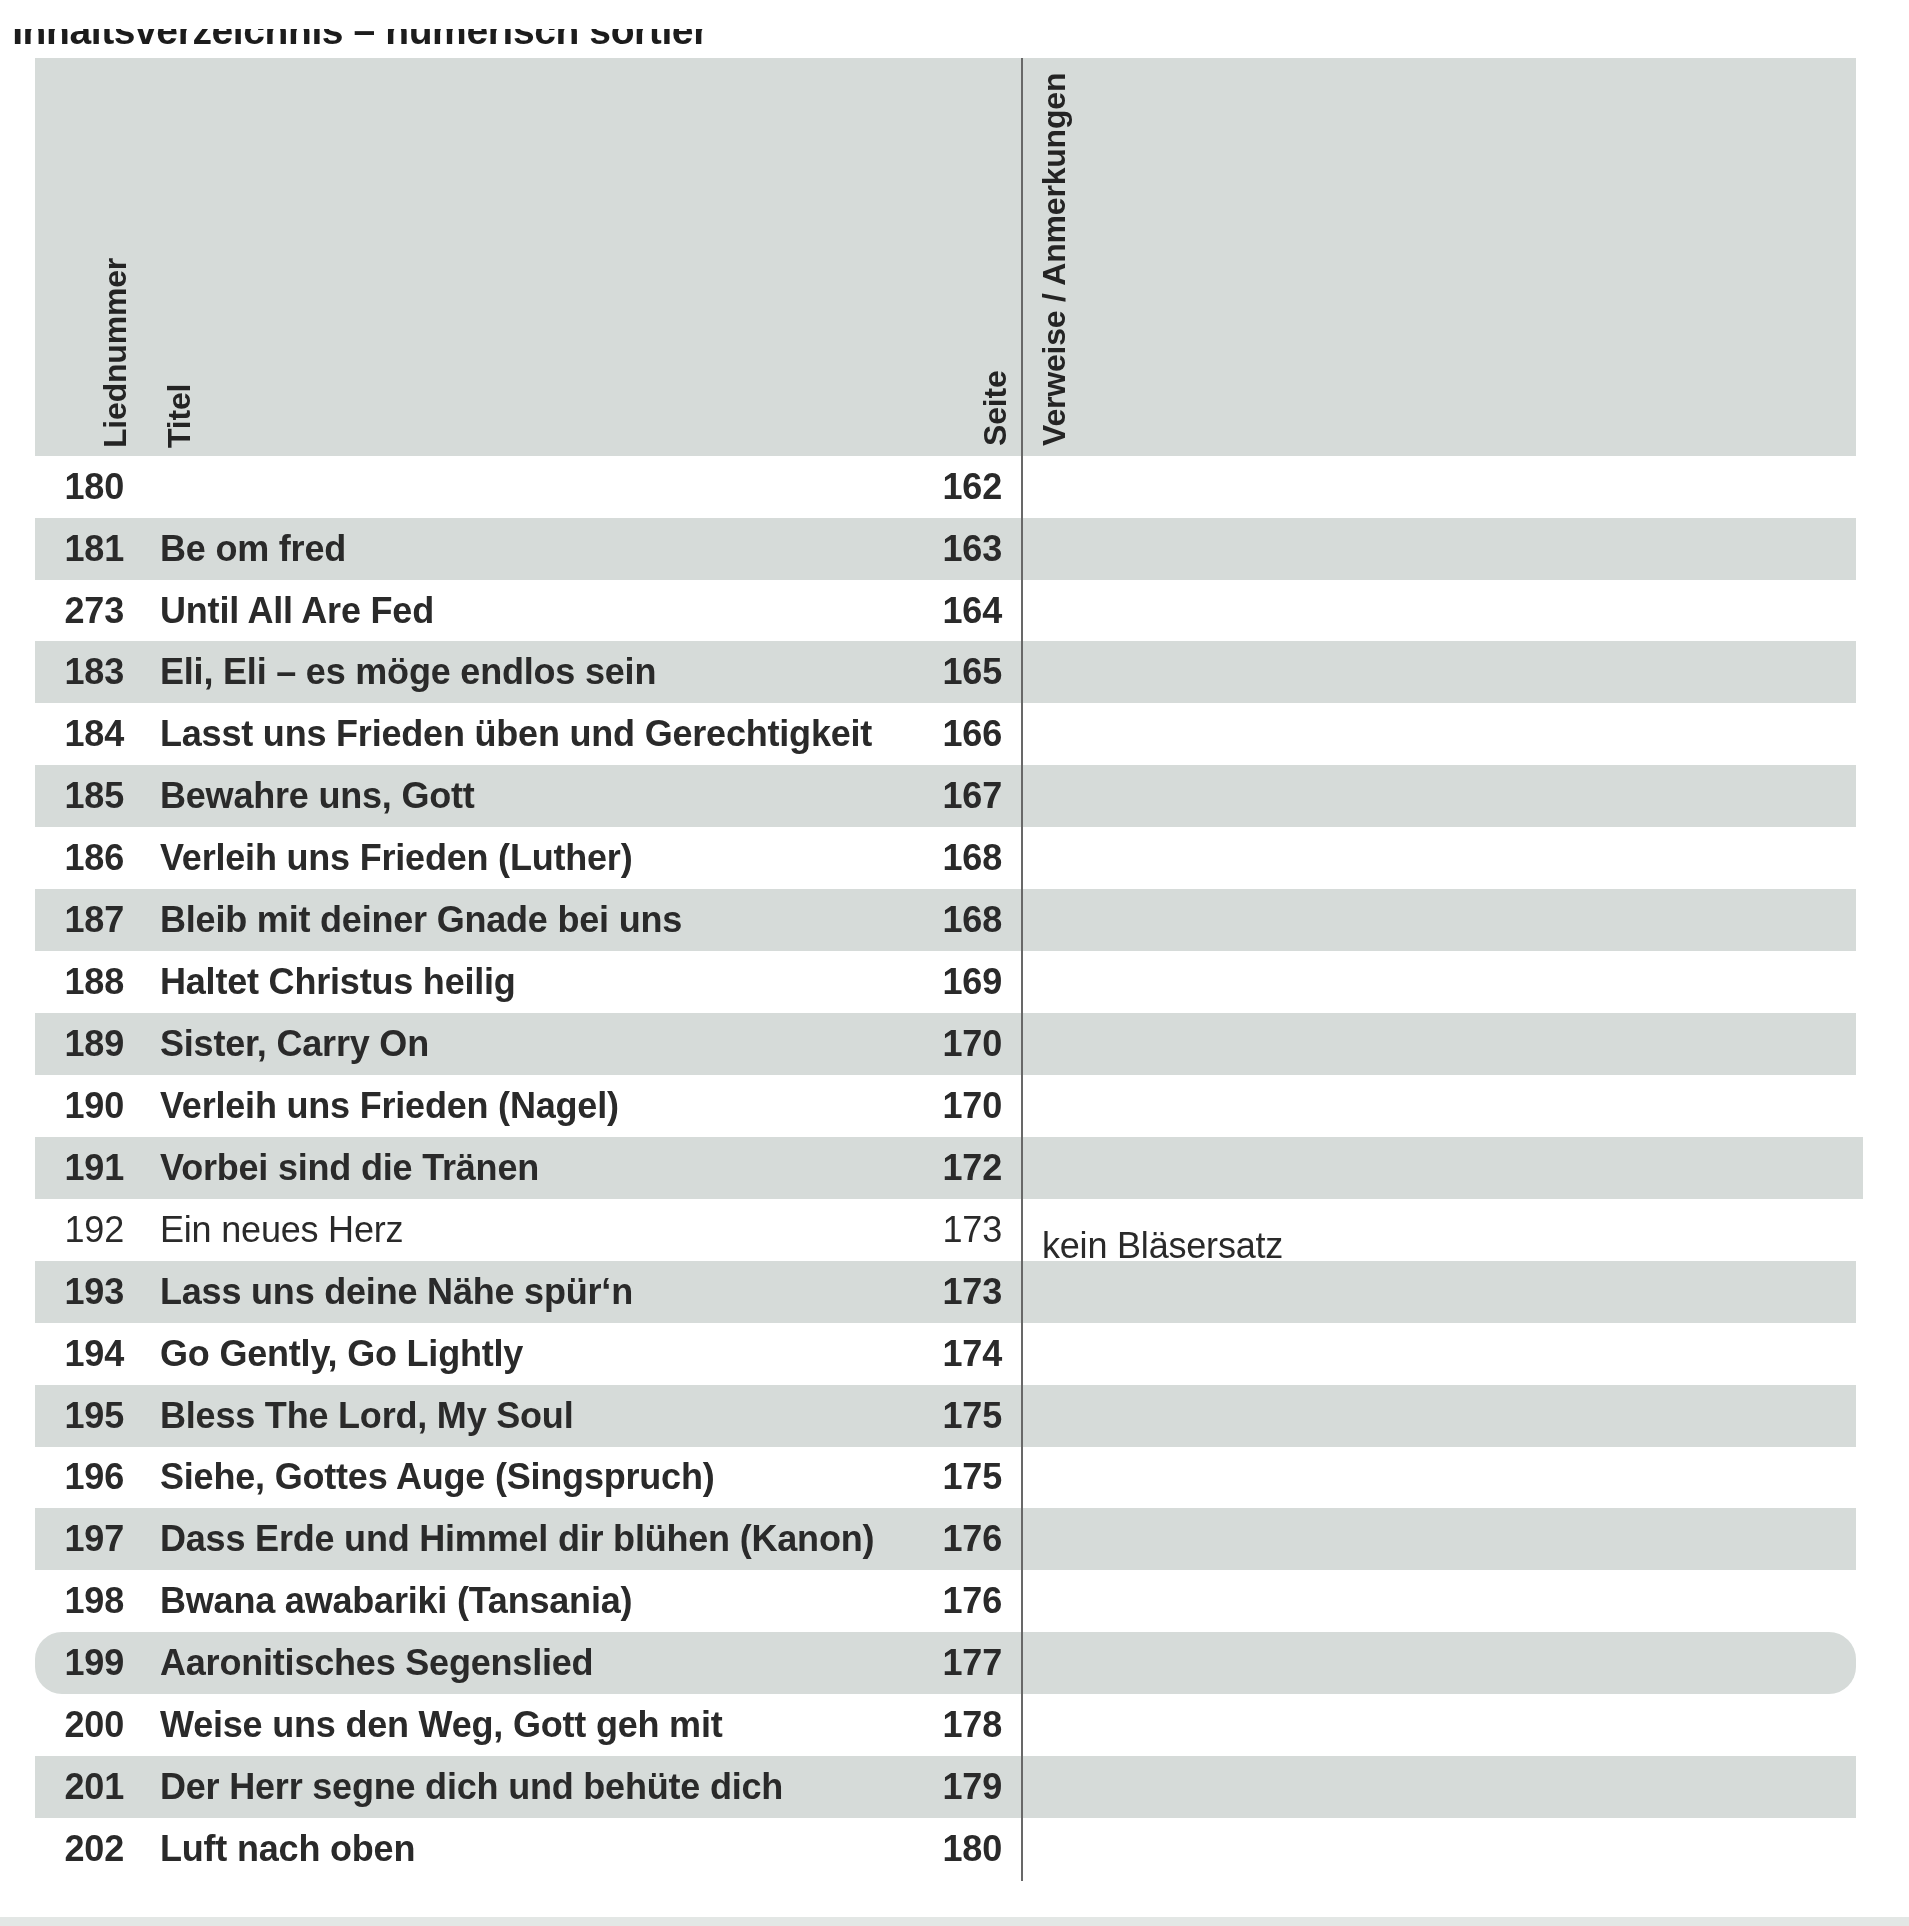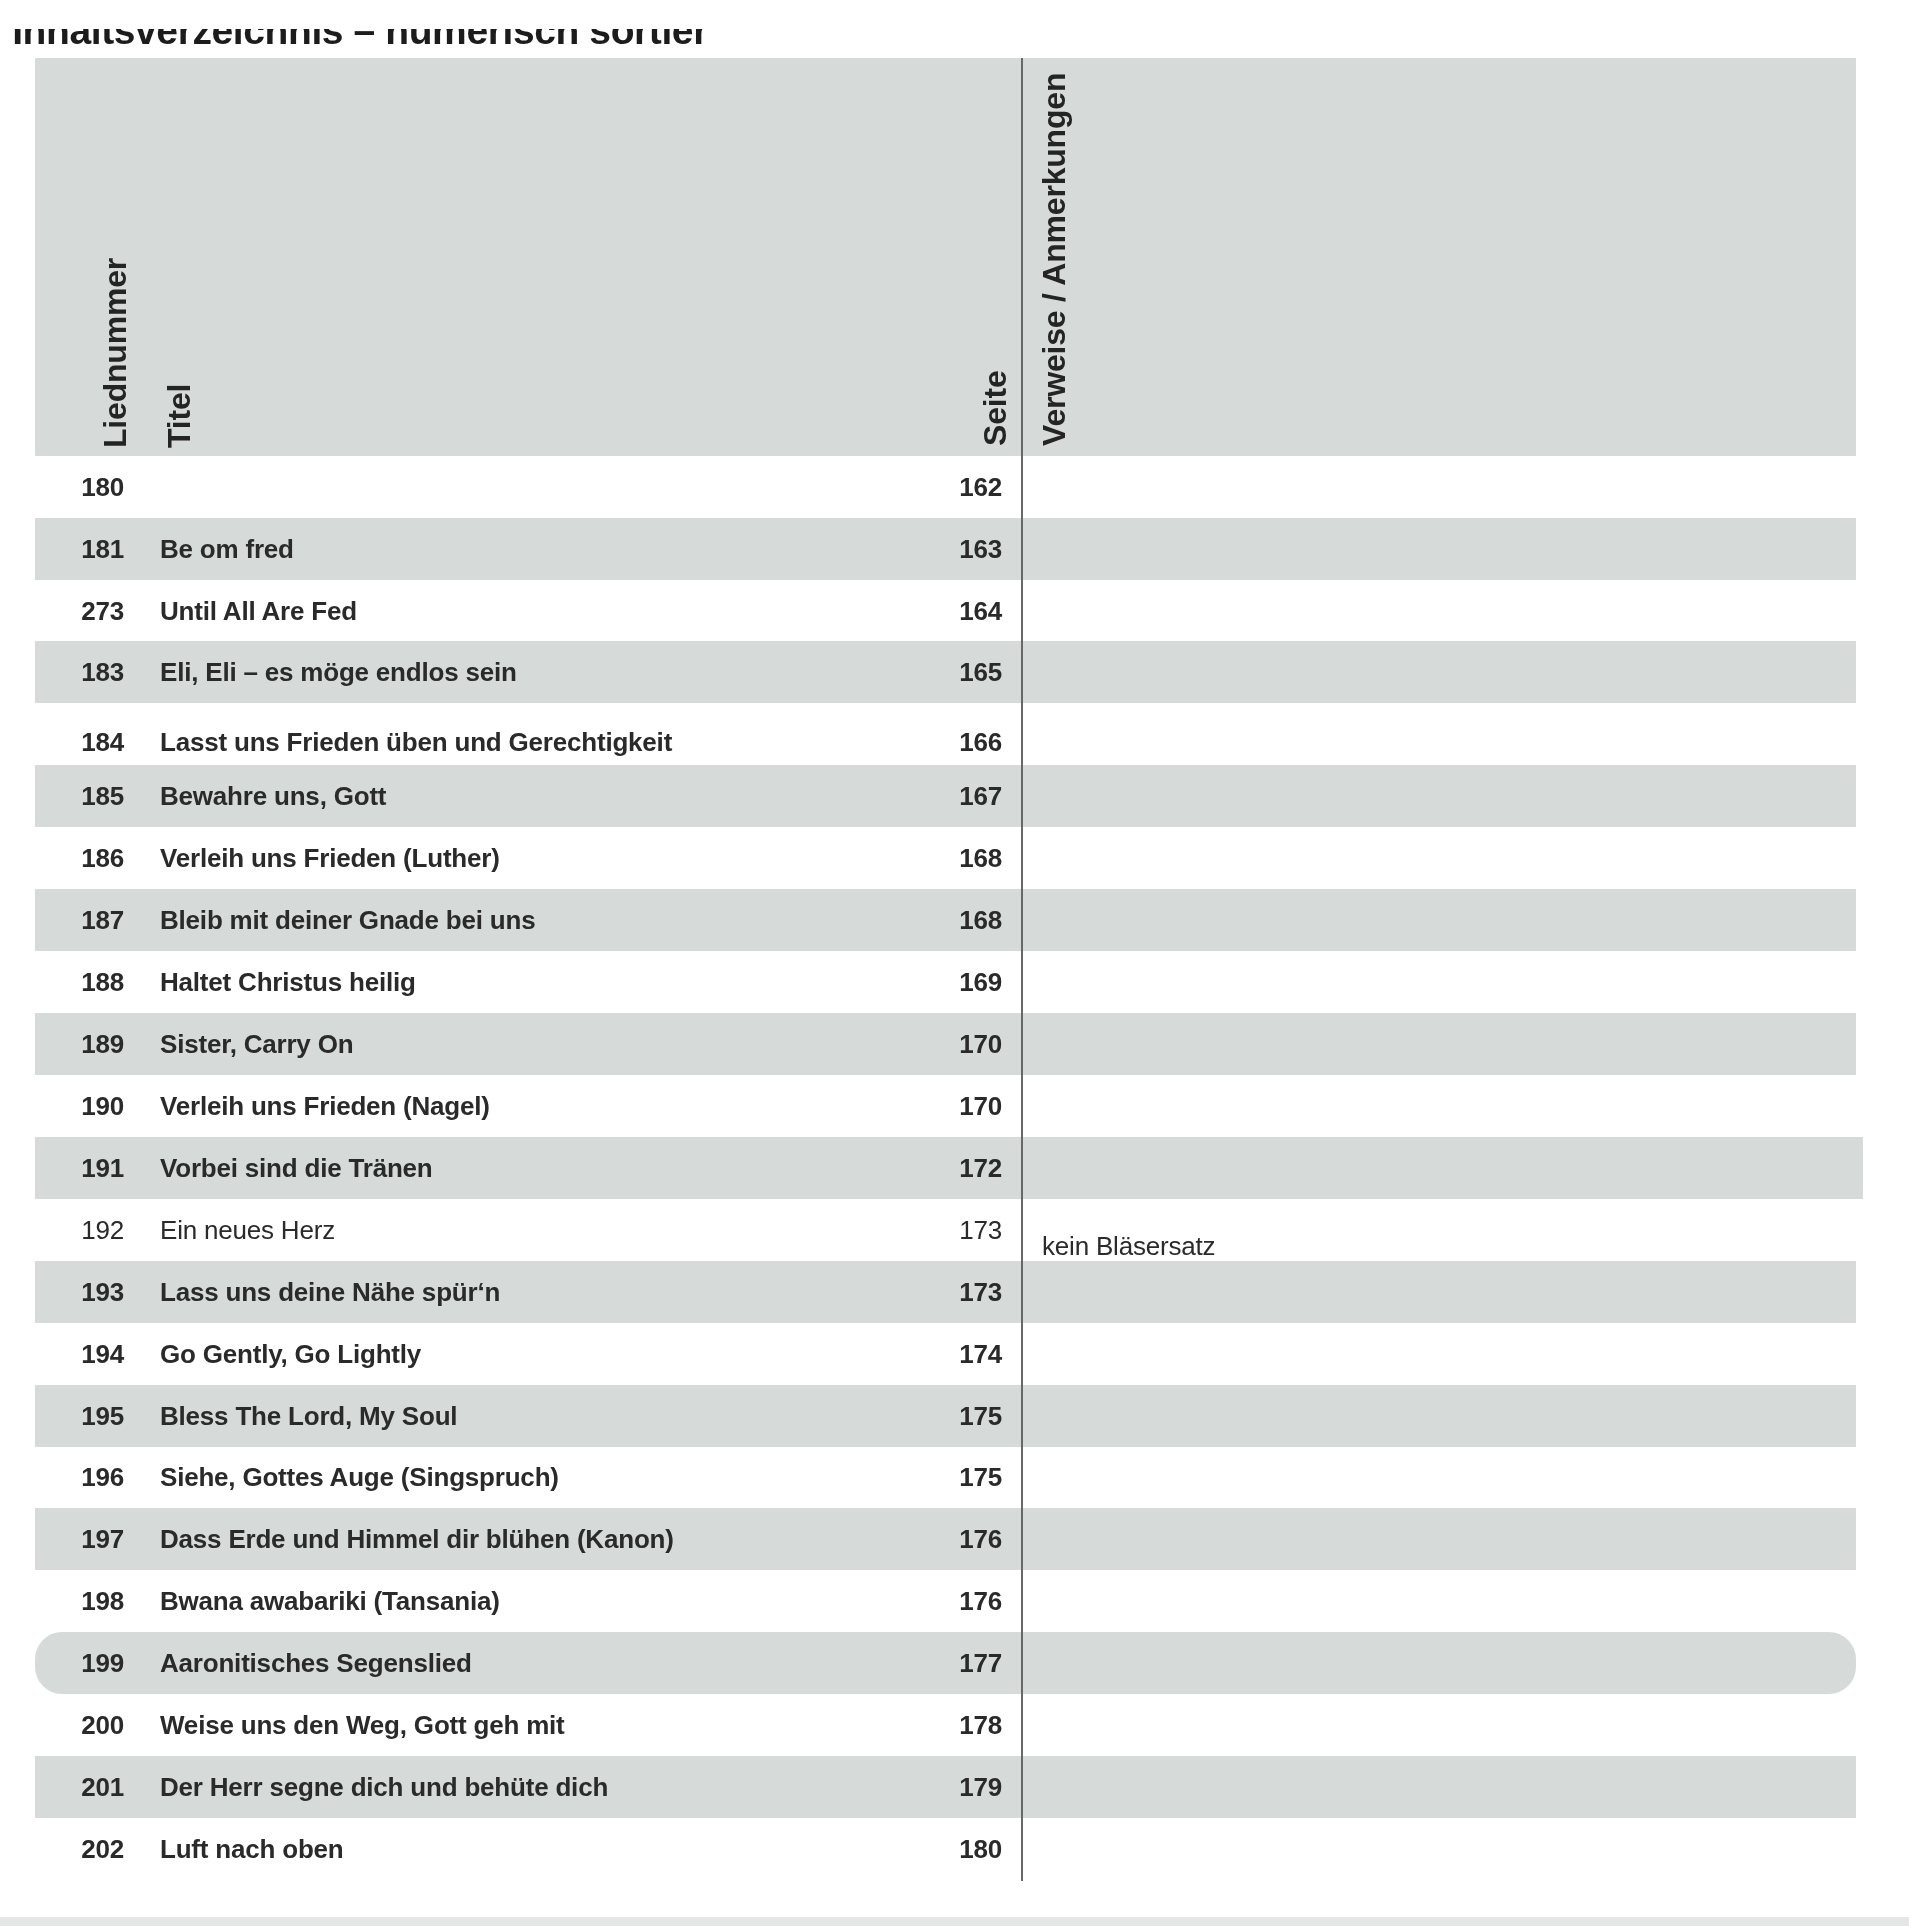--- a/index.html
+++ b/index.html
@@ -79,21 +79,21 @@
     background: var(--divider, #686868);
   }
 
   
   .row {
     position: absolute;
     left: 35px;
     width: 1821px;
     height: 62px;
     line-height: 62px;
-    font-size: 26px;
+    font-size: 36px;
     font-weight: 700;
     letter-spacing: -0.2px;
   }
   .row.gray { background: var(--band, #d6dbd9); }
   .row.regular { font-weight: 400; }
   .row .num {
     position: absolute;
     left: 0;
     top: 0;
     width: 89px;
@@ -163,21 +163,21 @@
       <div class="row" style="top: 580px;">
         <span class="num">273</span>
         <span class="song-title">Until All Are Fed</span>
         <span class="pagenum">164</span>
       </div>
       <div class="row gray" style="top: 641px;">
         <span class="num">183</span>
         <span class="song-title">Eli, Eli – es möge endlos sein</span>
         <span class="pagenum">165</span>
       </div>
-      <div class="row" style="top: 703px; margin-top: 8px;">
+      <div class="row" style="top: 703px;">
         <span class="num">184</span>
         <span class="song-title">Lasst uns Frieden üben und Gerechtigkeit</span>
         <span class="pagenum">166</span>
       </div>
       <div class="row gray" style="top: 765px;">
         <span class="num">185</span>
         <span class="song-title">Bewahre uns, Gott</span>
         <span class="pagenum">167</span>
       </div>
       <div class="row" style="top: 827px;">

